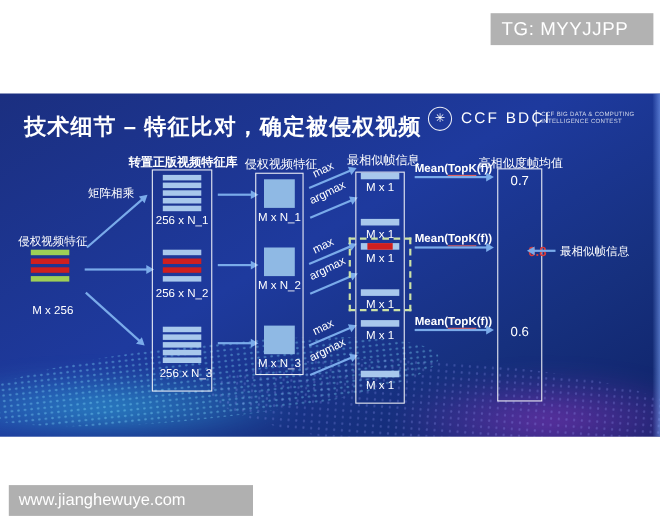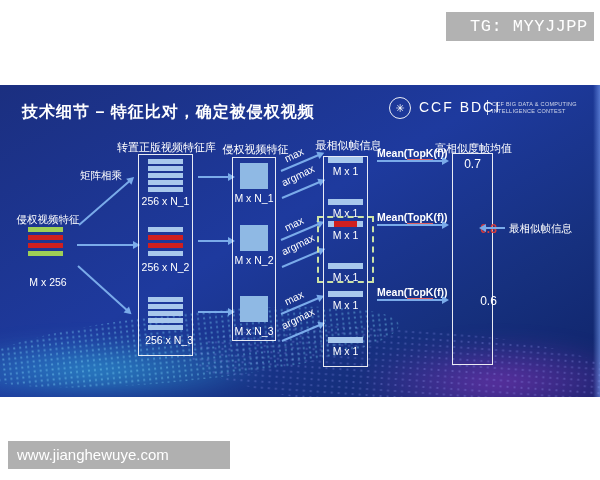--- a/index.html
+++ b/index.html
@@ -2,57 +2,57 @@
 <html><head>
 <meta charset="utf-8">
 <style>
   * { margin:0; padding:0; box-sizing:border-box; }
   html,body { width:600px; height:480px; }
   body { font-family:"Liberation Sans", sans-serif; background:#ffffff; position:relative; overflow:hidden; }
   .page { position:absolute; inset:0; width:600px; height:480px; }
 
   
   .wm-top { position:absolute; left:446px; top:12px; width:148px; height:29px; background:#b2b2b2;
-            color:#ffffff; font-size:17px; line-height:29px; padding-left:24px; letter-spacing:.5px;font-family:Liberation Mono, monospace; }
+            color:#ffffff; font-size:17px; line-height:29px; padding-left:10px; letter-spacing:.5px; }
   .wm-bottom { position:absolute; left:8px; top:441px; width:222px; height:28px; background:#b0b0b0;
             color:#ffffff; font-size:15px; line-height:28px; padding-left:9px; }
 
   
   .slide { position:absolute; left:0; top:85px; width:600px; height:312px; overflow:hidden;
            background:linear-gradient(150deg,#1b2f80 0%,#1e3a9e 45%,#16307e 75%,#0f2368 100%); }
   .edge-light { position:absolute; right:0; top:0; bottom:0; width:7px;
            background:linear-gradient(to left, rgba(130,170,255,.55), rgba(130,170,255,0)); }
   .glow-cyan { position:absolute; left:-20px; bottom:2px; width:310px; height:62px; filter:blur(9px);
            background:radial-gradient(ellipse at 38% 60%, rgba(60,225,255,.45), rgba(60,225,255,0) 65%); }
   .glow-magenta { position:absolute; right:-30px; bottom:-12px; width:290px; height:75px; filter:blur(10px);
            background:radial-gradient(ellipse at 55% 65%, rgba(215,60,235,.4), rgba(215,60,235,0) 65%); }
   .dots { position:absolute; border-radius:50%; }
   .dots1 { left:-30px; bottom:16px; width:430px; height:68px; transform:rotate(-6deg); opacity:.5;
            background-image:radial-gradient(circle, rgba(135,228,255,.75) .8px, rgba(0,0,0,0) 1.4px);
            background-size:6px 5px; }
   .dots2 { left:190px; bottom:-14px; width:440px; height:82px; transform:rotate(4deg); opacity:.38;
            background-image:radial-gradient(circle, rgba(160,165,255,.7) .8px, rgba(0,0,0,0) 1.4px);
            background-size:7px 6px; }
 
-  .title { position:absolute; left:22px; top:17px; color:#ffffff; font-size:16px; font-weight:bold;
+  .title { position:absolute; left:22px; top:17px; color:#ffffff; font-size:20px; font-weight:bold;
            letter-spacing:1px; }
 
   
   .seal { position:absolute; left:389px; top:12px; width:22px; height:22px; border:1px solid rgba(255,255,255,.9);
           border-radius:50%; color:#ffffff; font-size:11px; line-height:20px; text-align:center; }
   .ccf-text { position:absolute; left:419px; top:14px; color:#ffffff; font-size:14px; font-weight:300;
           letter-spacing:2px; }
   .logo-divider { position:absolute; left:487px; top:15px; width:1px; height:15px; background:rgba(255,255,255,.8); }
   .logo-caption { position:absolute; left:492px; top:16px; color:rgba(255,255,255,.78); font-size:5.5px;
           line-height:6.5px; letter-spacing:.3px; }
 
   
   .lbl { position:absolute; color:#ffffff; font-size:10.5px; white-space:nowrap; }
   .ctr { text-align:center; }
-  .hdr { font-weight:normal; }
+  .hdr { font-weight:bold; }
 
   
   .col { position:absolute; border:1.5px solid rgba(255,255,255,.9); }
 
   
   .bars { position:absolute; display:flex; flex-direction:column; }
   .bar { position:relative; width:35px; }
   .bar.green { background:#9ecf56; }
   .bar.red { background:#cf1f1f; }
   .bar.blue { background:#a8c8ec; }
@@ -194,20 +194,20 @@
     <div class="mean" style="left:377px; top:62px;"><span>Mean(</span><span class="u">TopK</span><span>(f))</span></div>
     <div class="arr" style="left:377px; top:75px; width:66px;"></div>
     <div class="mean" style="left:377px; top:126px;"><span>Mean(</span><span class="u">TopK</span><span>(f))</span></div>
     <div class="arr" style="left:377px; top:139px; width:66px;"></div>
     <div class="mean" style="left:377px; top:201px;"><span>Mean(</span><span class="u">TopK</span><span>(f))</span></div>
     <div class="arr" style="left:377px; top:214px; width:66px;"></div>
 
     <div class="col" style="left:452px; top:68px; width:41px; height:212px;"></div>
     <div class="val" style="left:452px; top:72px;">0.7</div>
     <div class="val hot" style="left:452px; top:137px;">0.8</div>
-    <div class="val" style="left:468px; top:209px;">0.6</div>
+    <div class="val" style="left:452px; top:209px;">0.6</div>
 
     <div class="arr arr-left" style="left:485px; top:142px; width:20px;"></div>
     <div class="lbl" style="left:509px; top:137px;">最相似帧信息</div>
   </div>
 
   <div class="wm-bottom">www.jianghewuye.com</div>
 </div>
 
 </body></html>

